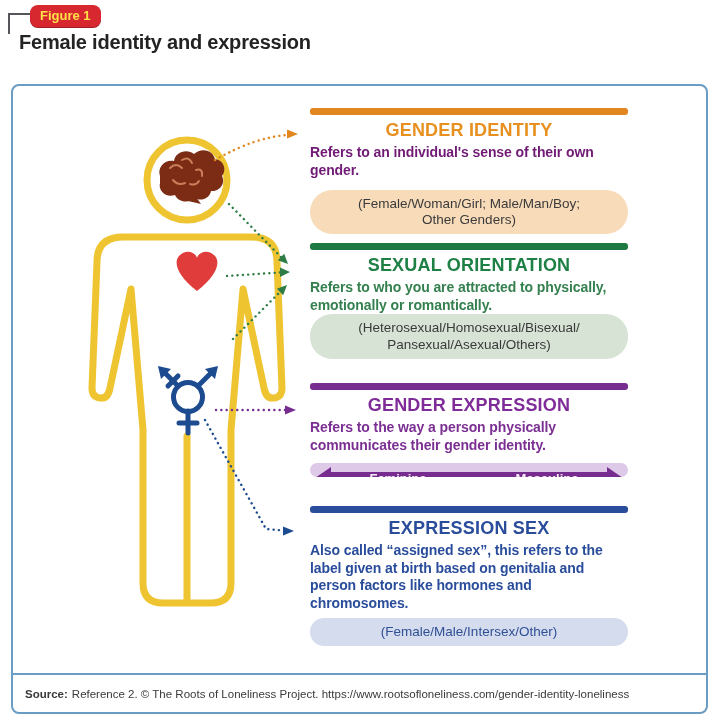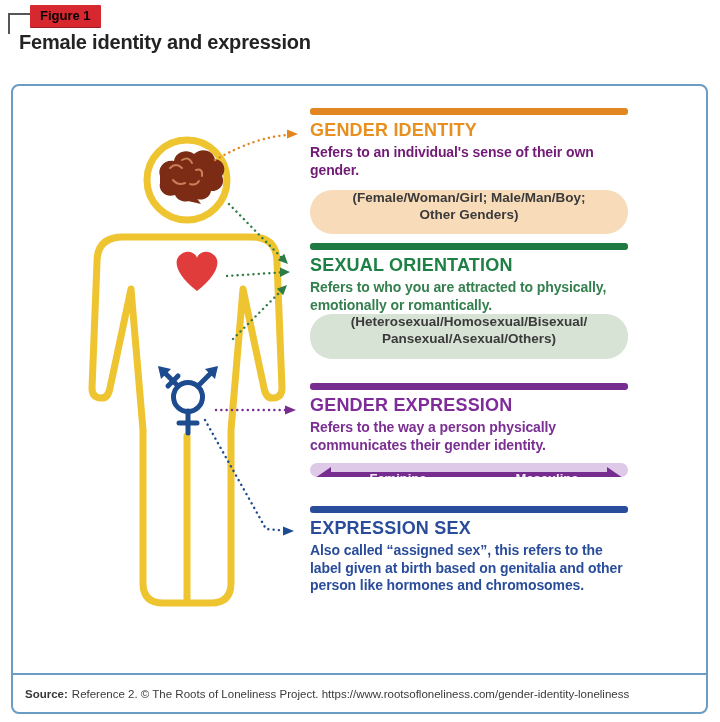--- a/index.html
+++ b/index.html
@@ -3,48 +3,48 @@
 <meta charset="utf-8">
 <style>
   html,body{margin:0;padding:0;}
   body{
     width:720px;height:722px;position:relative;overflow:hidden;
     background:#ffffff;font-family:"Liberation Sans",sans-serif;
   }
   
   .bracket{position:absolute;left:8px;top:13px;width:25px;height:19px;
     border-left:2px solid #55565a;border-top:2px solid #55565a;}
-  .badge{position:absolute;left:30px;top:5px;background:#d8282f;color:#000000;
-    font-weight:bold;font-size:13px;padding:3px 10px 4px;border-radius:1px;
+  .badge{position:absolute;left:30px;top:5px;background:#d8282f;color:#fde047;
+    font-weight:bold;font-size:13px;padding:3px 10px 4px;border-radius:8px;
     box-shadow:0 1px 0 #a01d22;}
   .page-title{position:absolute;left:19px;top:31px;font-size:20px;font-weight:bold;
     color:#232323;letter-spacing:-0.2px;}
   
   .main-box{position:absolute;left:11px;top:84px;width:693px;height:626px;
     border:2px solid #6a9cc4;border-radius:8px;background:#fff;}
   .footer-row{position:absolute;left:0;right:0;bottom:0;height:37px;
     border-top:2px solid #6a9cc4;display:flex;align-items:center;
     padding-left:12px;font-size:11.5px;color:#3a3a3a;}
   .footer-row b{margin-right:4px;}
   
   .figure-svg{position:absolute;left:0;top:0;width:720px;height:722px;pointer-events:none;}
   
   .section{position:absolute;left:310px;width:318px;}
   .s1{top:108px}.s2{top:243px}.s3{top:383px}.s4{top:506px}
   .bar{height:7px;border-radius:3px;}
   .s1 .bar{background:#e2861f}.s2 .bar{background:#1e7a40}
   .s3 .bar{background:#772d8f}.s4 .bar{background:#2a4d9b}
-  .heading{font-size:18px;font-weight:bold;text-align:left;margin-top:5px;letter-spacing:0.2px;}
+  .heading{font-size:18px;font-weight:bold;text-align:center;margin-top:5px;letter-spacing:0.2px;}
   .s1 .heading{color:#e8901f}.s2 .heading{color:#1e8045}
   .s3 .heading{color:#7f2c99}.s4 .heading{color:#2a4d9b}
   .desc{font-size:14px;font-weight:bold;line-height:17.5px;margin-top:3px;letter-spacing:-0.1px;}
   .s1 .desc{color:#701a75}.s2 .desc{color:#35804f}
   .s3 .desc{color:#7b2f92}.s4 .desc{color:#2a4d9b}
-  .pill{border-radius:22px;display:flex;justify-content:center;
-    text-align:center;font-size:13.5px;color:#3a3a3a;line-height:16.5px;font-weight:bold;}
+  .pill{border-radius:22px;display:flex;align-items:center;justify-content:center;
+    text-align:center;font-size:13.5px;color:#3a3a3a;line-height:16.5px;}
   .pill .inner{max-width:256px;}
   .s1 .pill{margin-top:11px;height:44px;background:#f8dcba;}
   .s2 .pill{height:45px;background:#d7e3d5;}
   .s4 .pill{margin-top:6px;height:28px;background:#d4dcee;color:#2f4f95;}
   .exp-pill{margin-top:9px;height:14px;background:#dfc9e8;border-radius:15px;overflow:hidden;}
   .exp-pill svg{display:block;}
   .exp-label{fill:#f3eaf6;font-size:13px;font-weight:bold;font-family:"Liberation Sans",sans-serif;}
 </style>
 </head>
 <body>
@@ -151,14 +151,17 @@
       <polygon points="5,15 21,4 21,9 297,9 297,4 313,15 297,26 297,21 21,21 21,26" fill="#772d8f"></polygon>
       <text class="exp-label" x="88" y="19.5" text-anchor="middle">Feminine</text>
       <text class="exp-label" x="237" y="19.5" text-anchor="middle">Masculine</text>
     </svg>
   </div>
 </div>
 
 <div class="section s4">
   <div class="bar"></div>
   <div class="heading">EXPRESSION SEX</div>
-  <div class="desc">Also called “assigned sex”, this refers to the label given at birth based on genitalia and other person like hormones and chromosomes.</div>
+  <div class="desc">Also called “assigned sex”, this refers to the label given at birth based on genitalia and person factors like hormones and chromosomes.</div>
+  <div class="pill">
+    <div class="inner">(Female/Male/Intersex/Other)</div>
+  </div>
 </div>
 
 </body></html>

